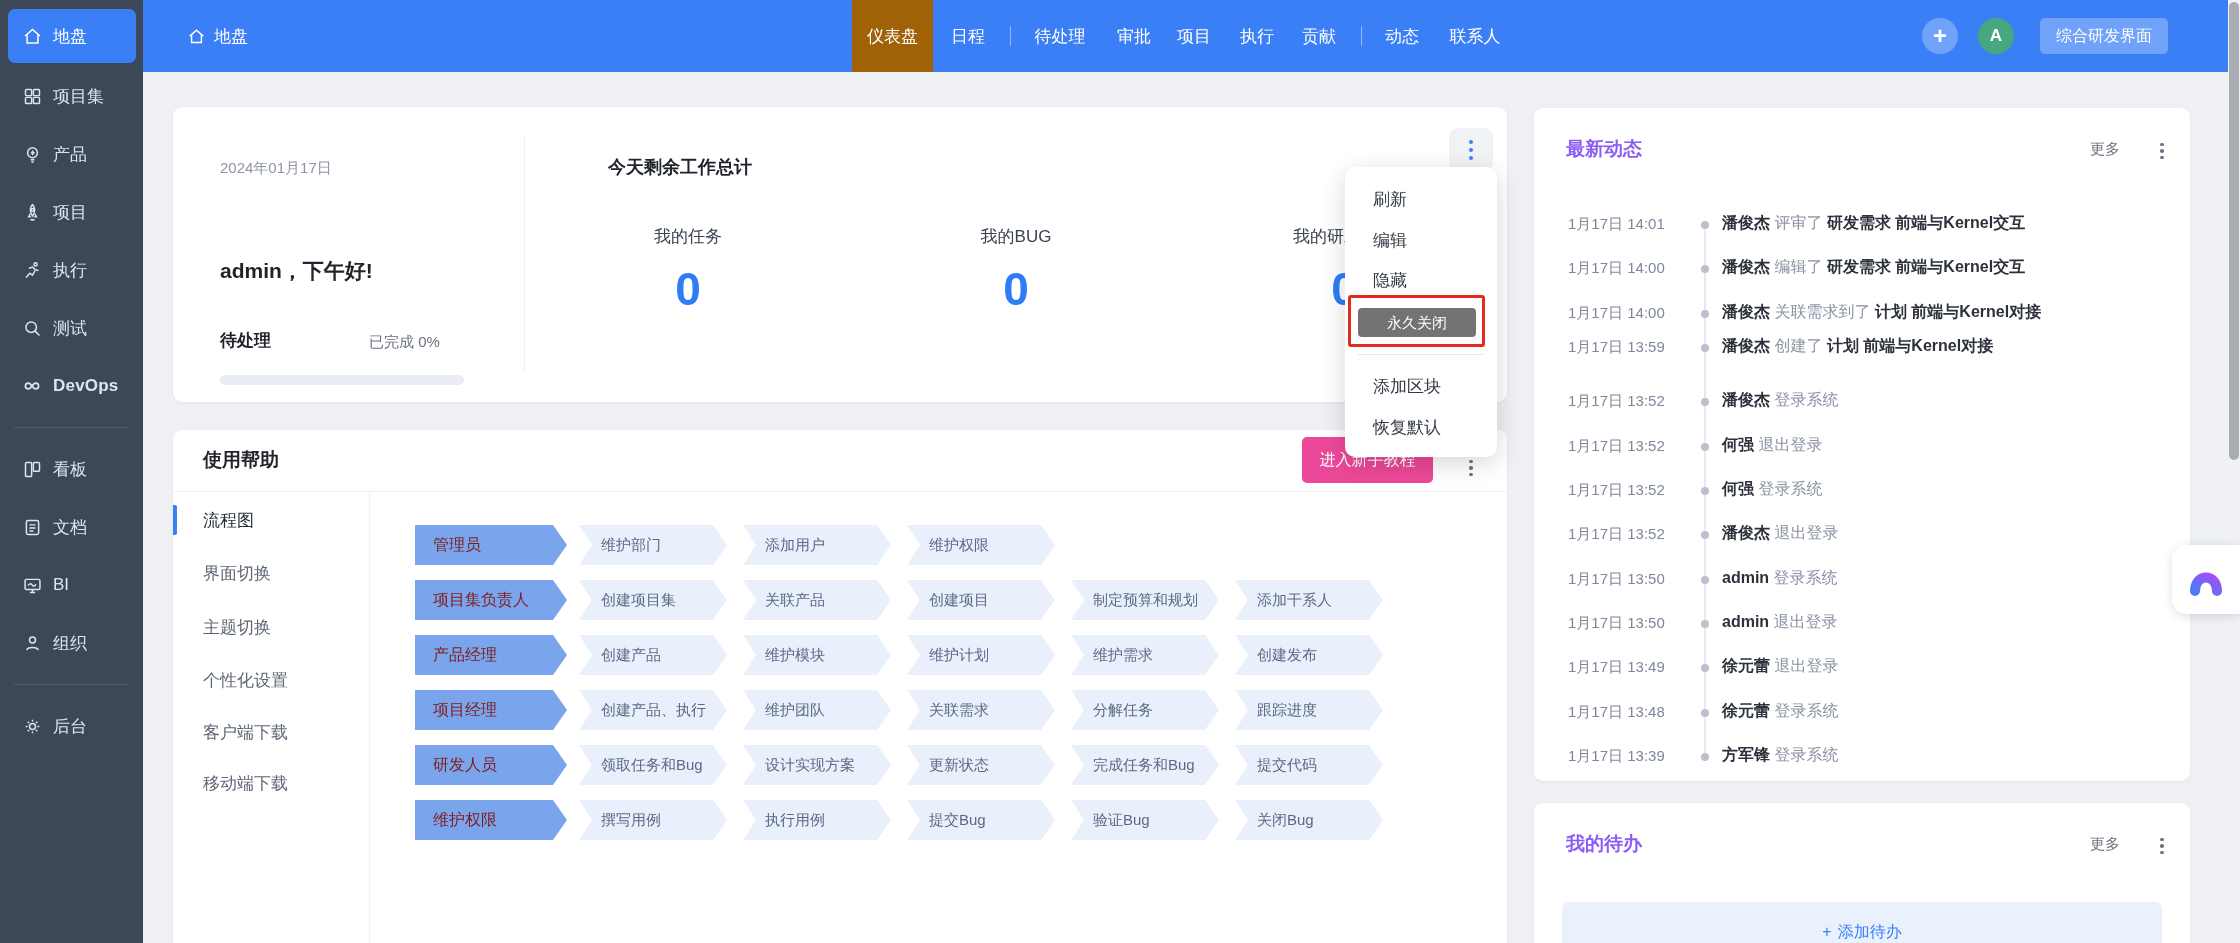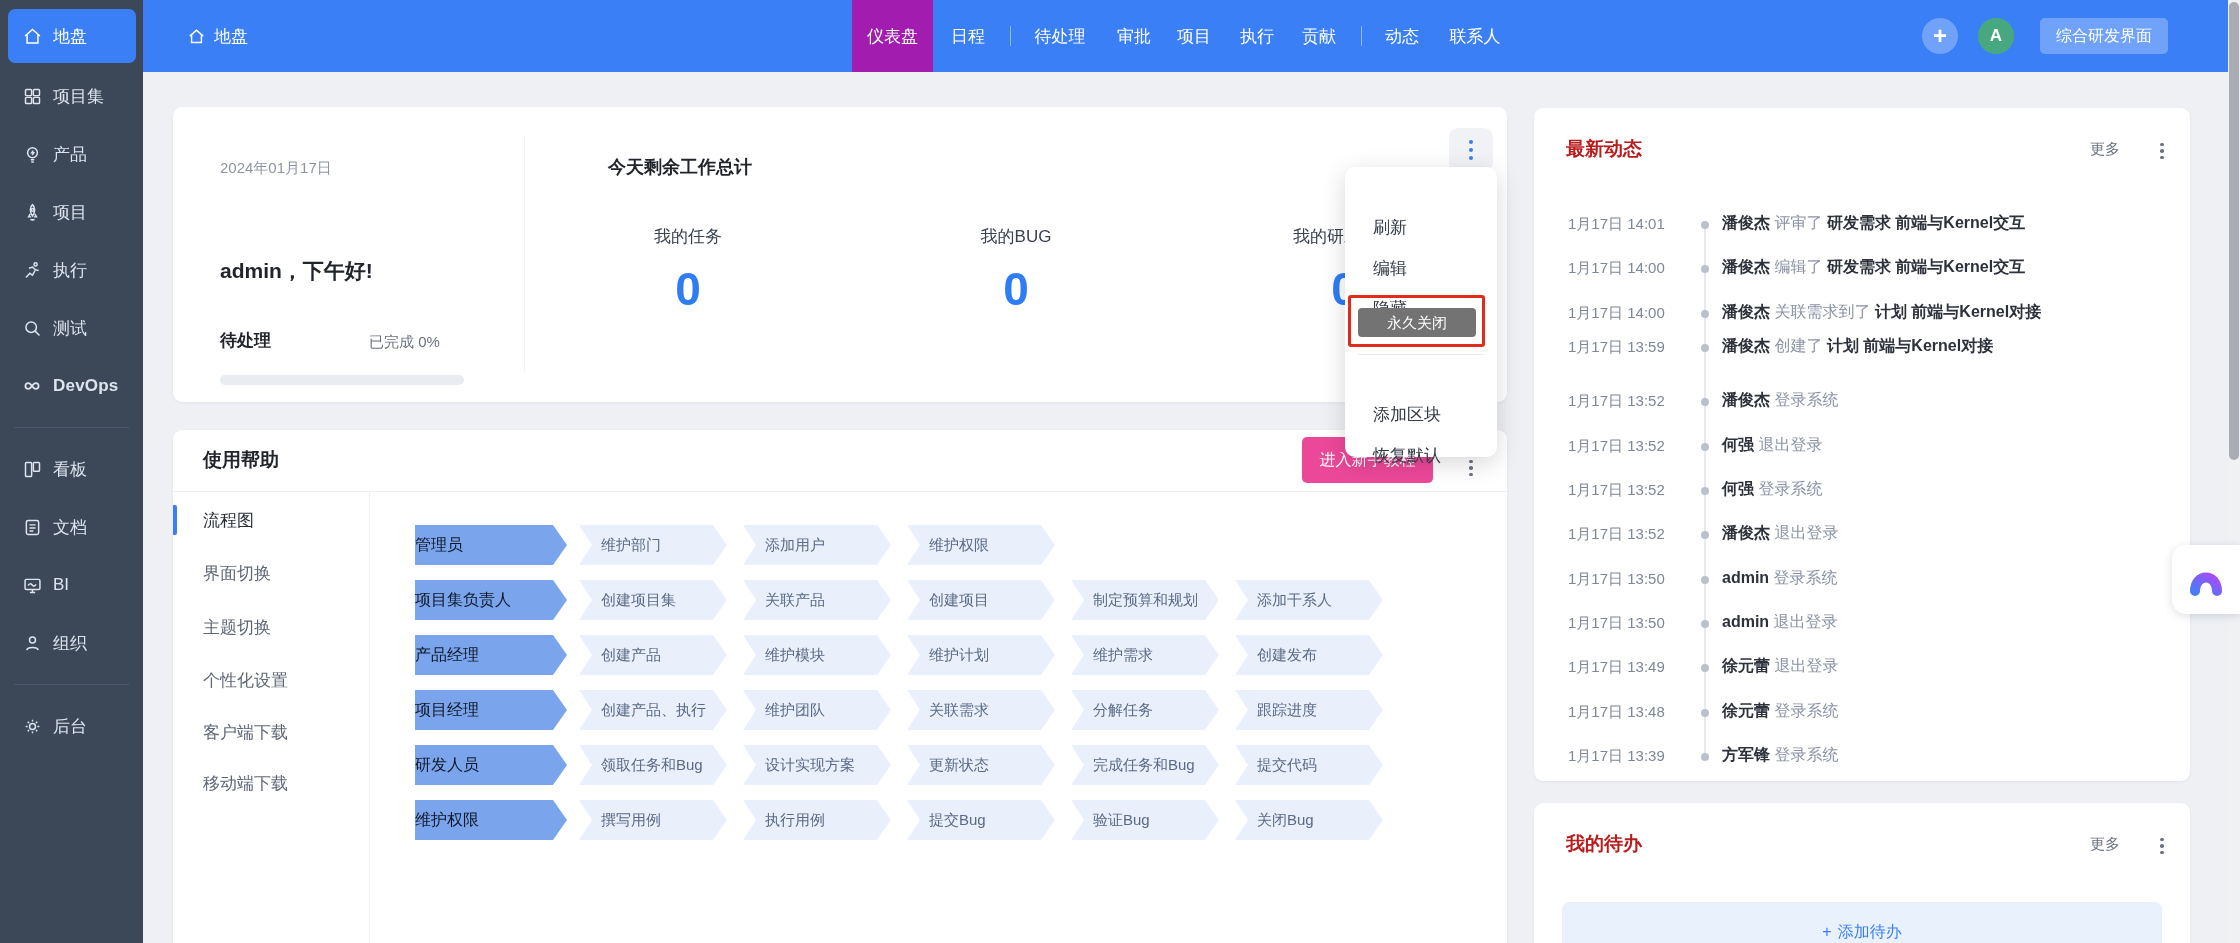--- a/index.html
+++ b/index.html
@@ -11,21 +11,21 @@
   .side-item{position:relative;height:58px;display:flex;align-items:center;padding-left:20px;color:#dde4ee;font-size:17px;cursor:pointer;}
   .side-item .ic{width:24px;height:24px;margin-right:9px;display:flex;align-items:center;justify-content:center;color:#dde4ee;}
   .side-item.active{height:54px;margin:9px 7px 4px 8px;background:#3b7ff7;border-radius:7px;color:#fff;padding-left:12px;}
   .side-sep{height:1px;background:#4e5a6c;margin:12px 14px;}
   .devops-label{font-weight:bold;letter-spacing:.2px;}
 
   
   #topbar{position:absolute;left:143px;top:0;width:2097px;height:72px;background:#3b7ff7;z-index:15;color:#fff;}
   #breadcrumb{position:absolute;left:44px;top:0;height:72px;display:flex;align-items:center;font-size:17px;gap:8px;}
   .tab{position:absolute;top:0;height:72px;display:flex;align-items:center;font-size:17px;color:#fff;transform:translateX(-50%);cursor:pointer;white-space:nowrap;}
-  .tab.active{background:#a21caf;padding:0 15px;transform:none;}
+  .tab.active{background:#a16207;padding:0 15px;transform:none;}
   .tab-sep{position:absolute;top:26px;width:1px;height:20px;background:rgba(255,255,255,.45);}
   .top-round{position:absolute;top:18px;width:36px;height:36px;border-radius:50%;display:flex;align-items:center;justify-content:center;cursor:pointer;}
   #btn-plus{background:rgba(255,255,255,.28);font-size:24px;font-weight:bold;line-height:1;}
   #avatar{background:#47a87f;font-size:17px;font-weight:bold;}
   #workspace-btn{position:absolute;top:18px;height:36px;padding:0 16px;background:rgba(255,255,255,.28);border-radius:5px;display:flex;align-items:center;font-size:16px;cursor:pointer;}
 
   
   .card{position:absolute;background:#fff;border-radius:9px;box-shadow:0 1px 3px rgba(30,40,60,.06);}
   #card-welcome{left:173px;top:107px;width:1334px;height:295px;}
   #card-help{left:173px;top:430px;width:1334px;height:560px;}
@@ -41,41 +41,41 @@
   #w-vsep{position:absolute;left:351px;top:30px;bottom:30px;width:1px;background:#eef0f3;}
   #w-title{position:absolute;left:507px;top:48px;transform:translateX(-50%);font-size:18px;font-weight:bold;color:#21252b;white-space:nowrap;}
   .w-stat{position:absolute;top:118px;width:328px;text-align:center;}
   .w-stat .lbl{font-size:17px;color:#3a4150;}
   .w-stat .num{margin-top:18px;font-size:46px;font-weight:bold;color:#2e7cf6;line-height:1;}
   #kebab-welcome{position:absolute;left:1276px;top:21px;width:44px;height:44px;background:#f1f2f5;border-radius:9px;display:flex;flex-direction:column;align-items:center;justify-content:center;gap:4px;cursor:pointer;}
   #kebab-welcome i{width:4px;height:4px;border-radius:50%;background:#3b7ff7;}
 
   
   #block-menu{position:absolute;left:1345px;top:167px;width:152px;height:290px;background:#fff;border-radius:10px;box-shadow:0 6px 24px rgba(0,0,0,.16);z-index:40;}
-  .menu-item{position:absolute;left:28px;height:30px;line-height:30px;font-size:17px;color:#333a45;cursor:pointer;white-space:nowrap;margin-top:28px;}
+  .menu-item{position:absolute;left:28px;height:30px;line-height:30px;font-size:17px;color:#333a45;cursor:pointer;white-space:nowrap;}
   #menu-close-pill{position:absolute;left:13px;top:141px;width:118px;height:29px;background:#737373;border-radius:4px;color:#fff;font-size:15px;text-align:center;line-height:29px;cursor:pointer;}
   #menu-highlight{position:absolute;left:3px;top:128px;width:137px;height:52px;border:3px solid #e12b1d;border-radius:3px;pointer-events:none;}
   #menu-sep{position:absolute;left:13px;top:187px;width:126px;height:1px;background:#e9e9ed;}
 
   
   #help-head-sep{position:absolute;left:0;top:61px;width:100%;height:1px;background:#eef0f3;}
   #help-title{position:absolute;left:30px;top:17px;font-size:19px;font-weight:bold;color:#21252b;}
   #tutorial-btn{position:absolute;left:1129px;top:7px;width:131px;height:46px;background:#ec4899;border-radius:5px;color:#fff;font-size:16px;display:flex;align-items:center;justify-content:center;cursor:pointer;}
   #kebab-help{position:absolute;left:1290px;top:23px;width:16px;height:30px;display:flex;flex-direction:column;align-items:center;justify-content:center;gap:3px;cursor:pointer;}
   #kebab-help i,.hd-kebab i{width:3.5px;height:3.5px;border-radius:50%;background:#6b7280;}
   #help-tabcol-sep{position:absolute;left:196px;top:62px;bottom:0;width:1px;background:#eef0f3;}
   .help-tab{position:absolute;left:30px;height:30px;line-height:30px;font-size:17px;color:#5f6775;cursor:pointer;white-space:nowrap;}
   .help-tab.active{color:#272d38;}
   #help-tab-ind{position:absolute;left:0;top:75px;width:4px;height:30px;background:#3b7ff7;border-radius:0 2px 2px 0;}
   .flow-row{position:absolute;left:242px;height:40px;display:flex;}
-  .flow-role{width:152px;height:40px;line-height:40px;margin-right:12px;background:#7aa5ec;color:#0f172a;font-size:16px;clip-path:polygon(0 0,calc(100% - 14px) 0,100% 50%,calc(100% - 14px) 100%,0 100%);}
+  .flow-role{width:152px;height:40px;line-height:40px;padding-left:18px;margin-right:12px;background:#7aa5ec;color:#7f1d1d;font-size:16px;clip-path:polygon(0 0,calc(100% - 14px) 0,100% 50%,calc(100% - 14px) 100%,0 100%);}
   .flow-step{width:148px;height:40px;line-height:40px;padding-left:22px;margin-right:16px;background:#e9f0fc;color:#5a6a86;font-size:15px;clip-path:polygon(0 0,calc(100% - 14px) 0,100% 50%,calc(100% - 14px) 100%,0 100%,13px 50%);white-space:nowrap;}
 
   
-  .hd-title{position:absolute;left:32px;top:28px;font-size:19px;font-weight:bold;color:#b91c1c;}
+  .hd-title{position:absolute;left:32px;top:28px;font-size:19px;font-weight:bold;color:#8b5cf6;}
   .hd-more{position:absolute;left:556px;top:32px;font-size:15px;color:#6b7280;cursor:pointer;}
   .hd-kebab{position:absolute;left:620px;top:28px;width:16px;height:30px;display:flex;flex-direction:column;align-items:center;justify-content:center;gap:3px;cursor:pointer;}
   #dyn-line{position:absolute;left:170px;top:117px;width:2px;height:532px;background:#e6e9f0;}
   .dyn-item{position:absolute;left:0;width:100%;height:24px;transform:translateY(-50%);}
   .dyn-time{position:absolute;left:34px;top:2px;font-size:15px;color:#7e8799;}
   .dyn-dot{position:absolute;left:167px;top:8px;width:8px;height:8px;border-radius:50%;background:#bac1cd;}
   .dyn-text{position:absolute;left:188px;top:0;font-size:16px;color:#2c313b;white-space:nowrap;}
   .dyn-text em{font-style:normal;color:#8a92a4;}
 
   

